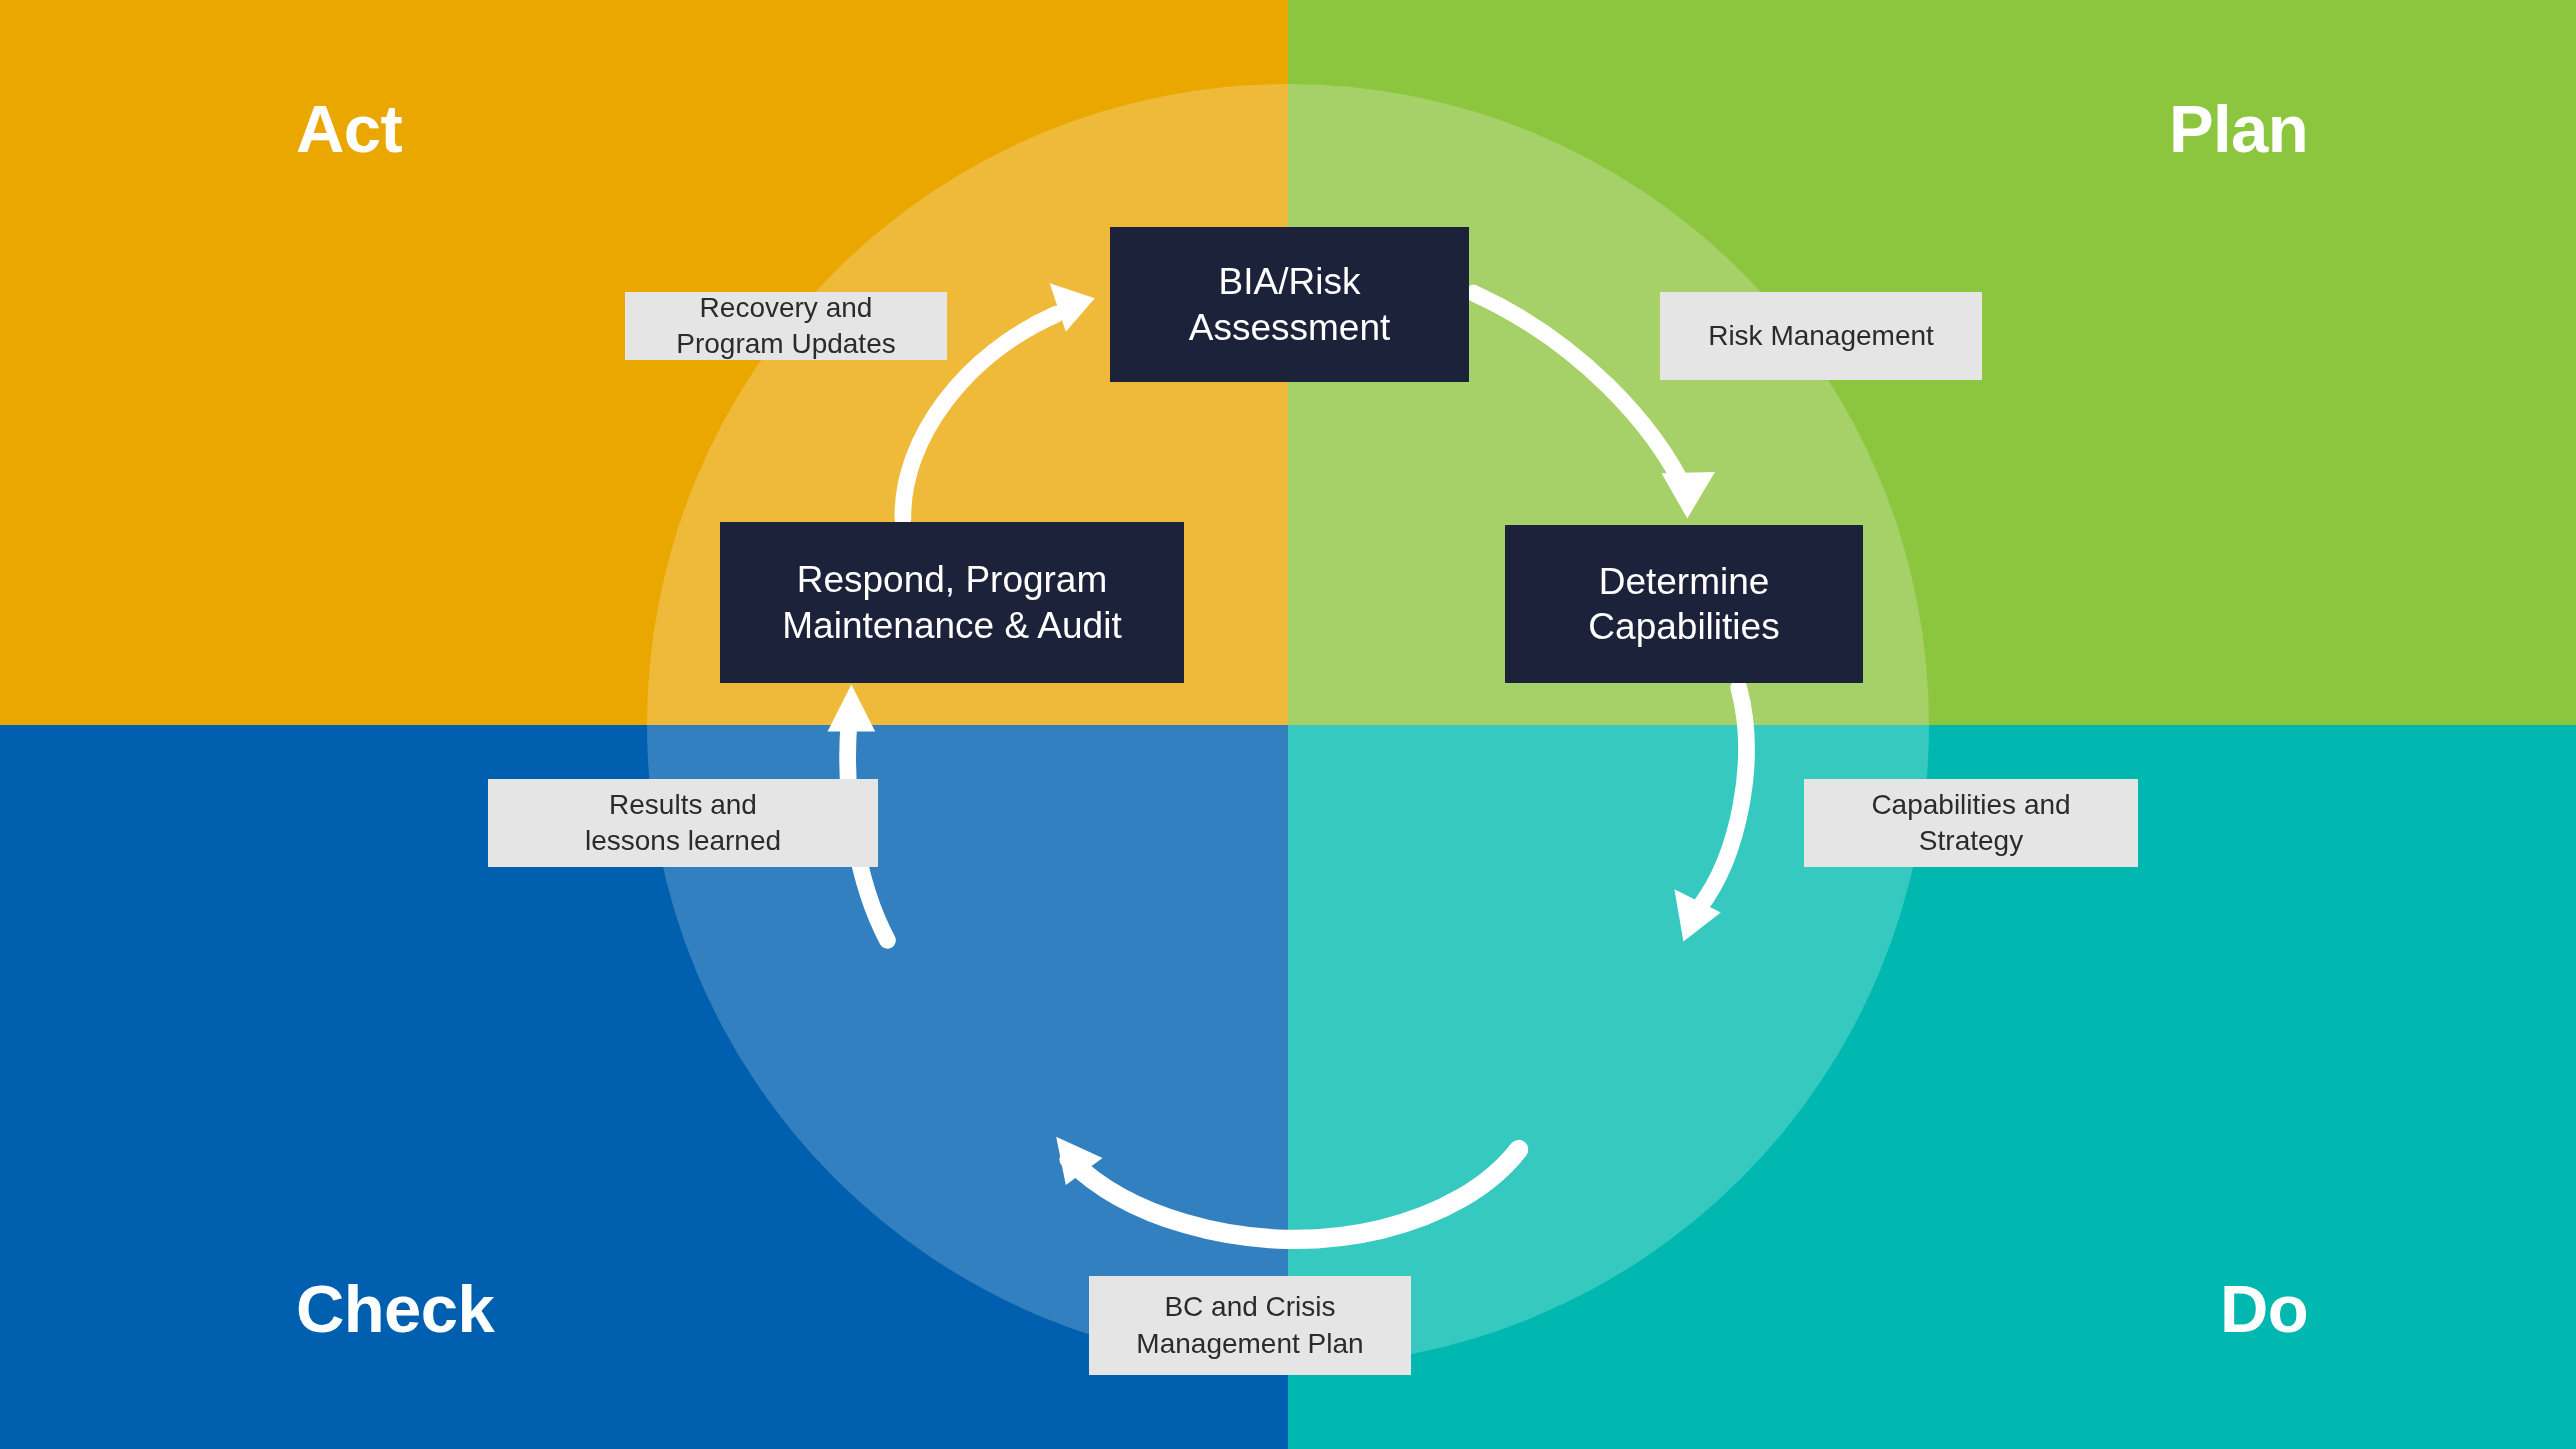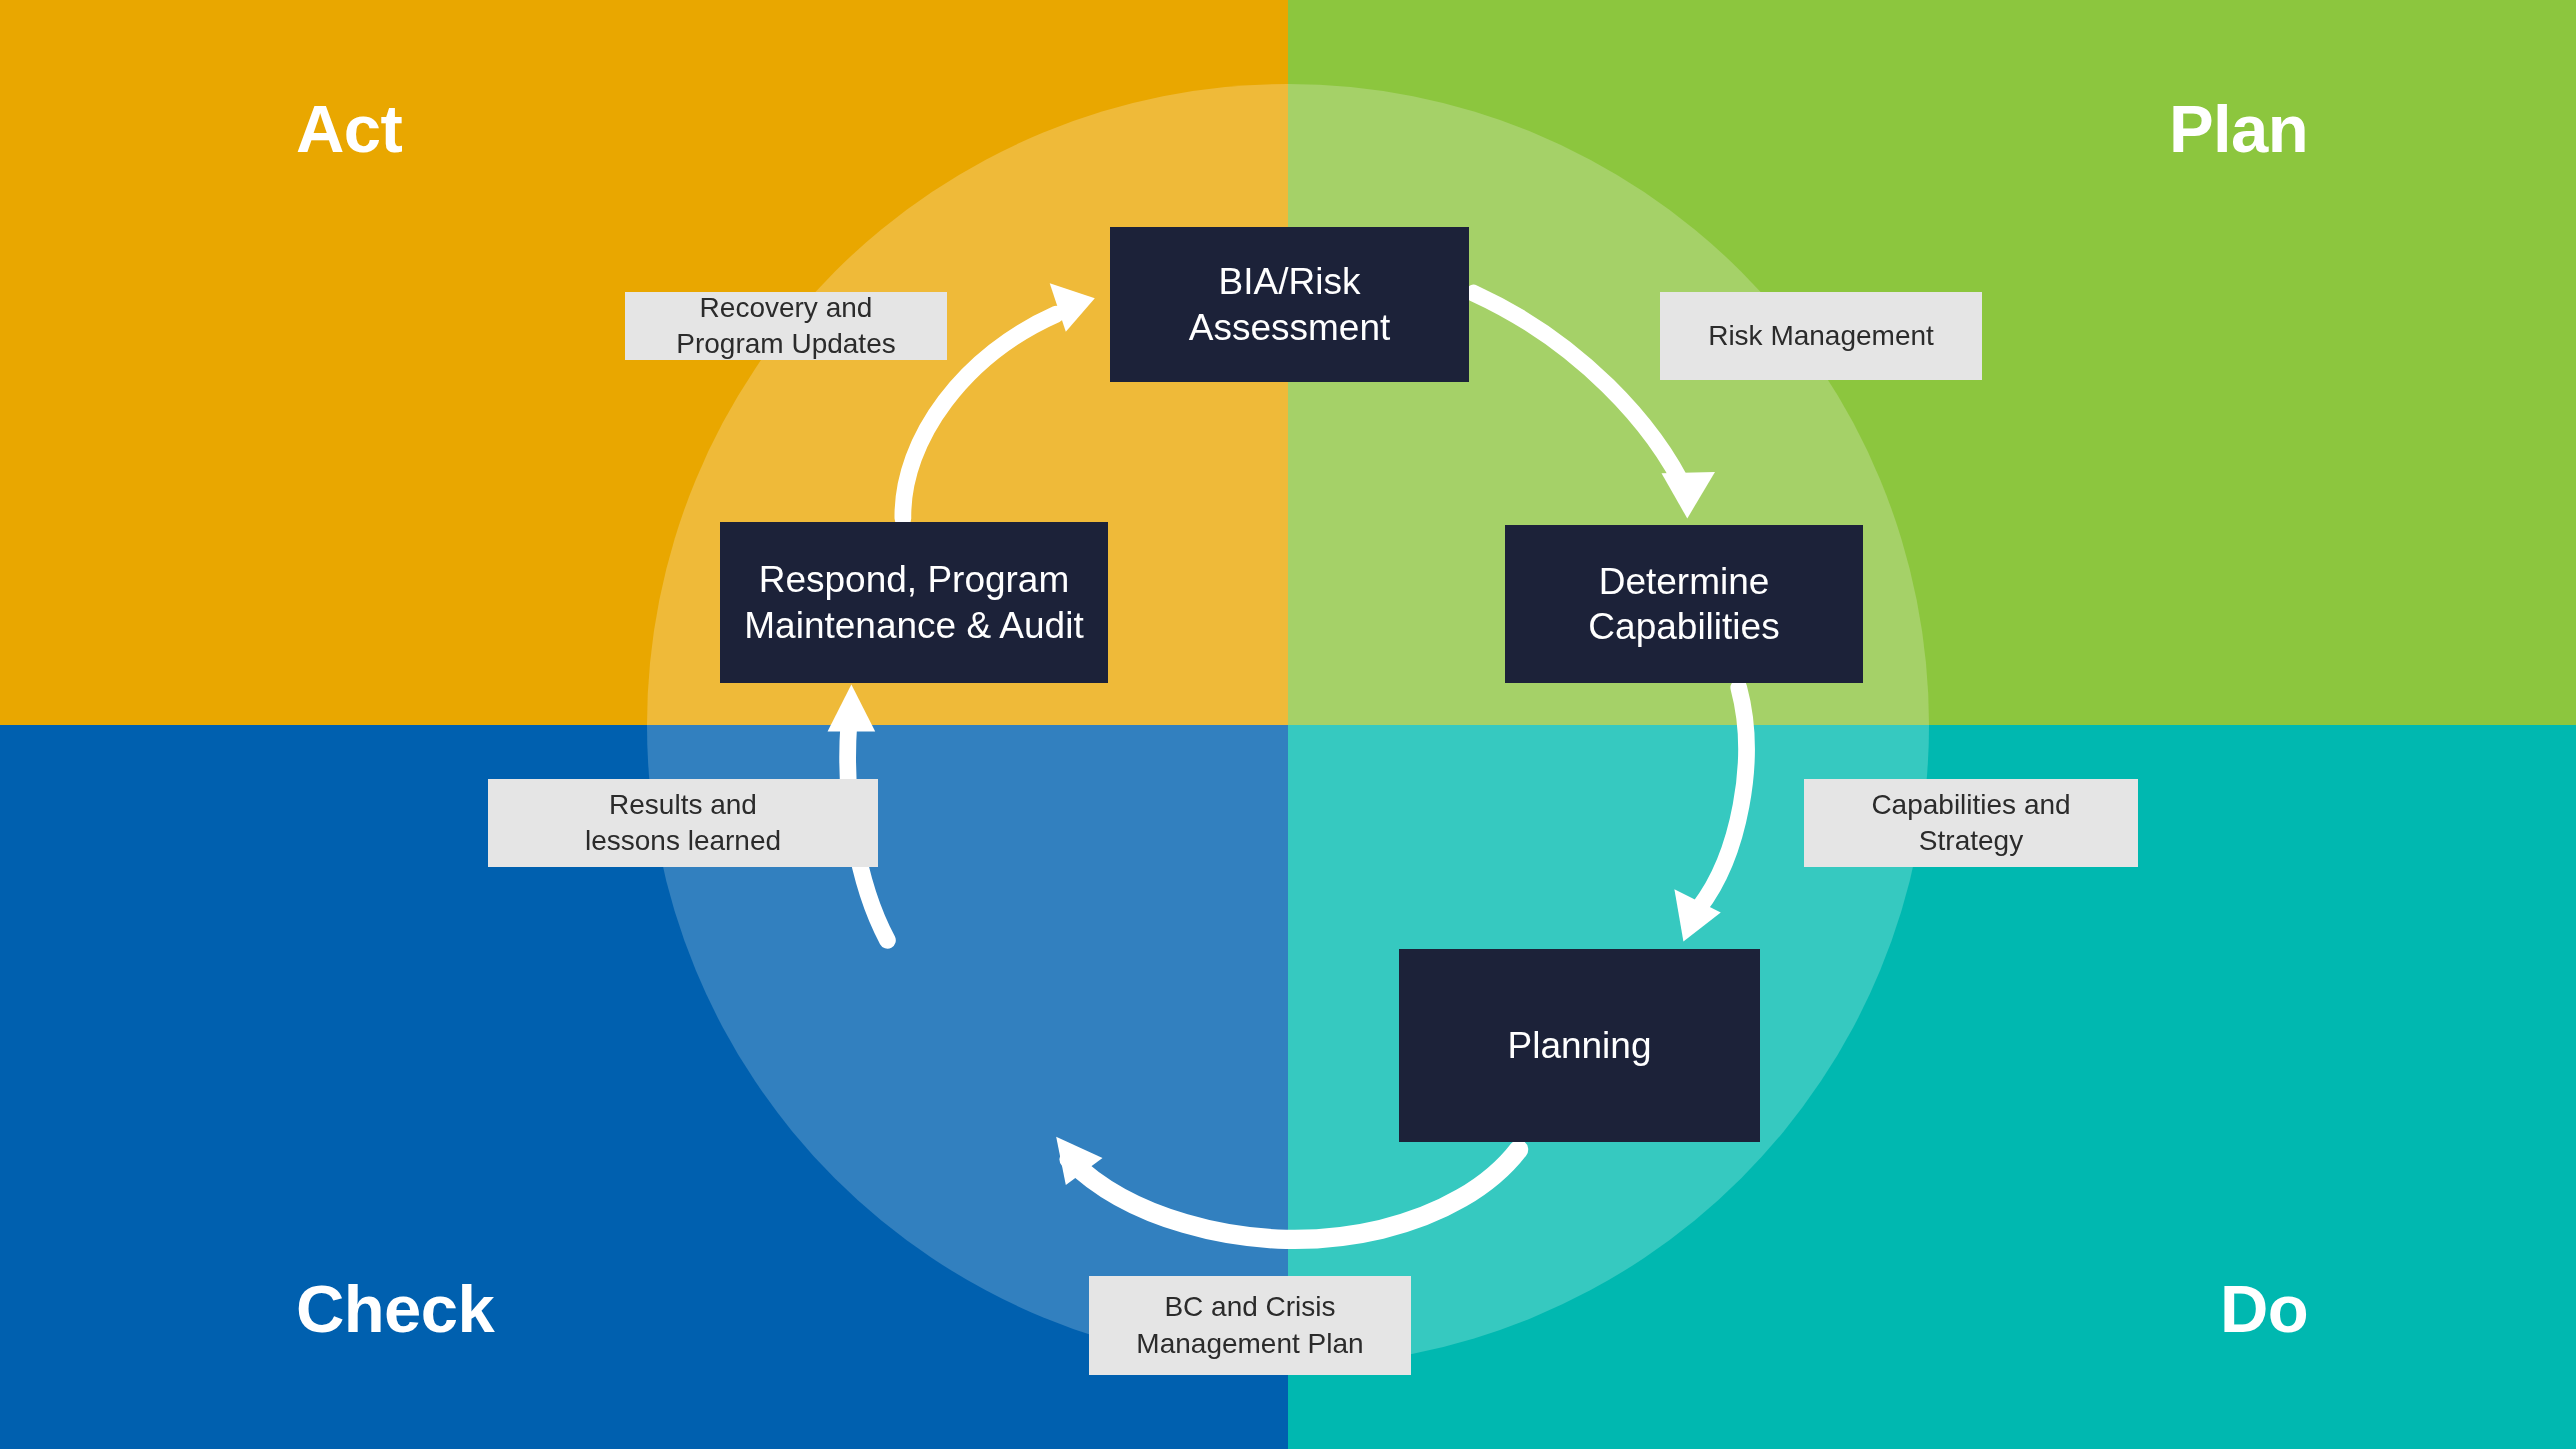--- a/index.html
+++ b/index.html
@@ -64,21 +64,21 @@
     font-size:37px;
     line-height:1.22;
     padding:0 18px;
     box-sizing:border-box;
     white-space:pre-line;
   }
   #node-bia       {left:1110px;top:227px; width:359px;height:155px;}
   #node-determine {left:1505px;top:525px; width:358px;height:158px;}
   #node-planning  {left:1399px;top:949px;width:361px;height:193px;}
   #node-testing   {left:828px;top:944px;width:361px;height:193px;}
-  #node-respond   {left:720px;top:522px; width:388px;height:161px;text-align:center;}
+  #node-respond   {left:720px;top:522px; width:464px;height:161px;text-align:center;}
 
   
   .tag{
     position:absolute;
     background:#E5E5E5;
     color:#2b2b2b;
     display:flex;
     align-items:center;
     justify-content:center;
     text-align:center;
@@ -151,18 +151,17 @@
 lessons learned</div>
   <div class="tag" id="tag-capability">Capabilities and
 Strategy</div>
   <div class="tag" id="tag-bcplan">BC and Crisis
 Management Plan</div>
 
   <div class="node" id="node-bia">BIA/Risk
 Assessment</div>
   <div class="node" id="node-determine">Determine
 Capabilities</div>
-  <div class="node" id="node-planning">Planning</div>
   <div class="node" id="node-respond">Respond, Program
 Maintenance &amp; Audit</div>
 
 </div>
 
 
 </body></html>

